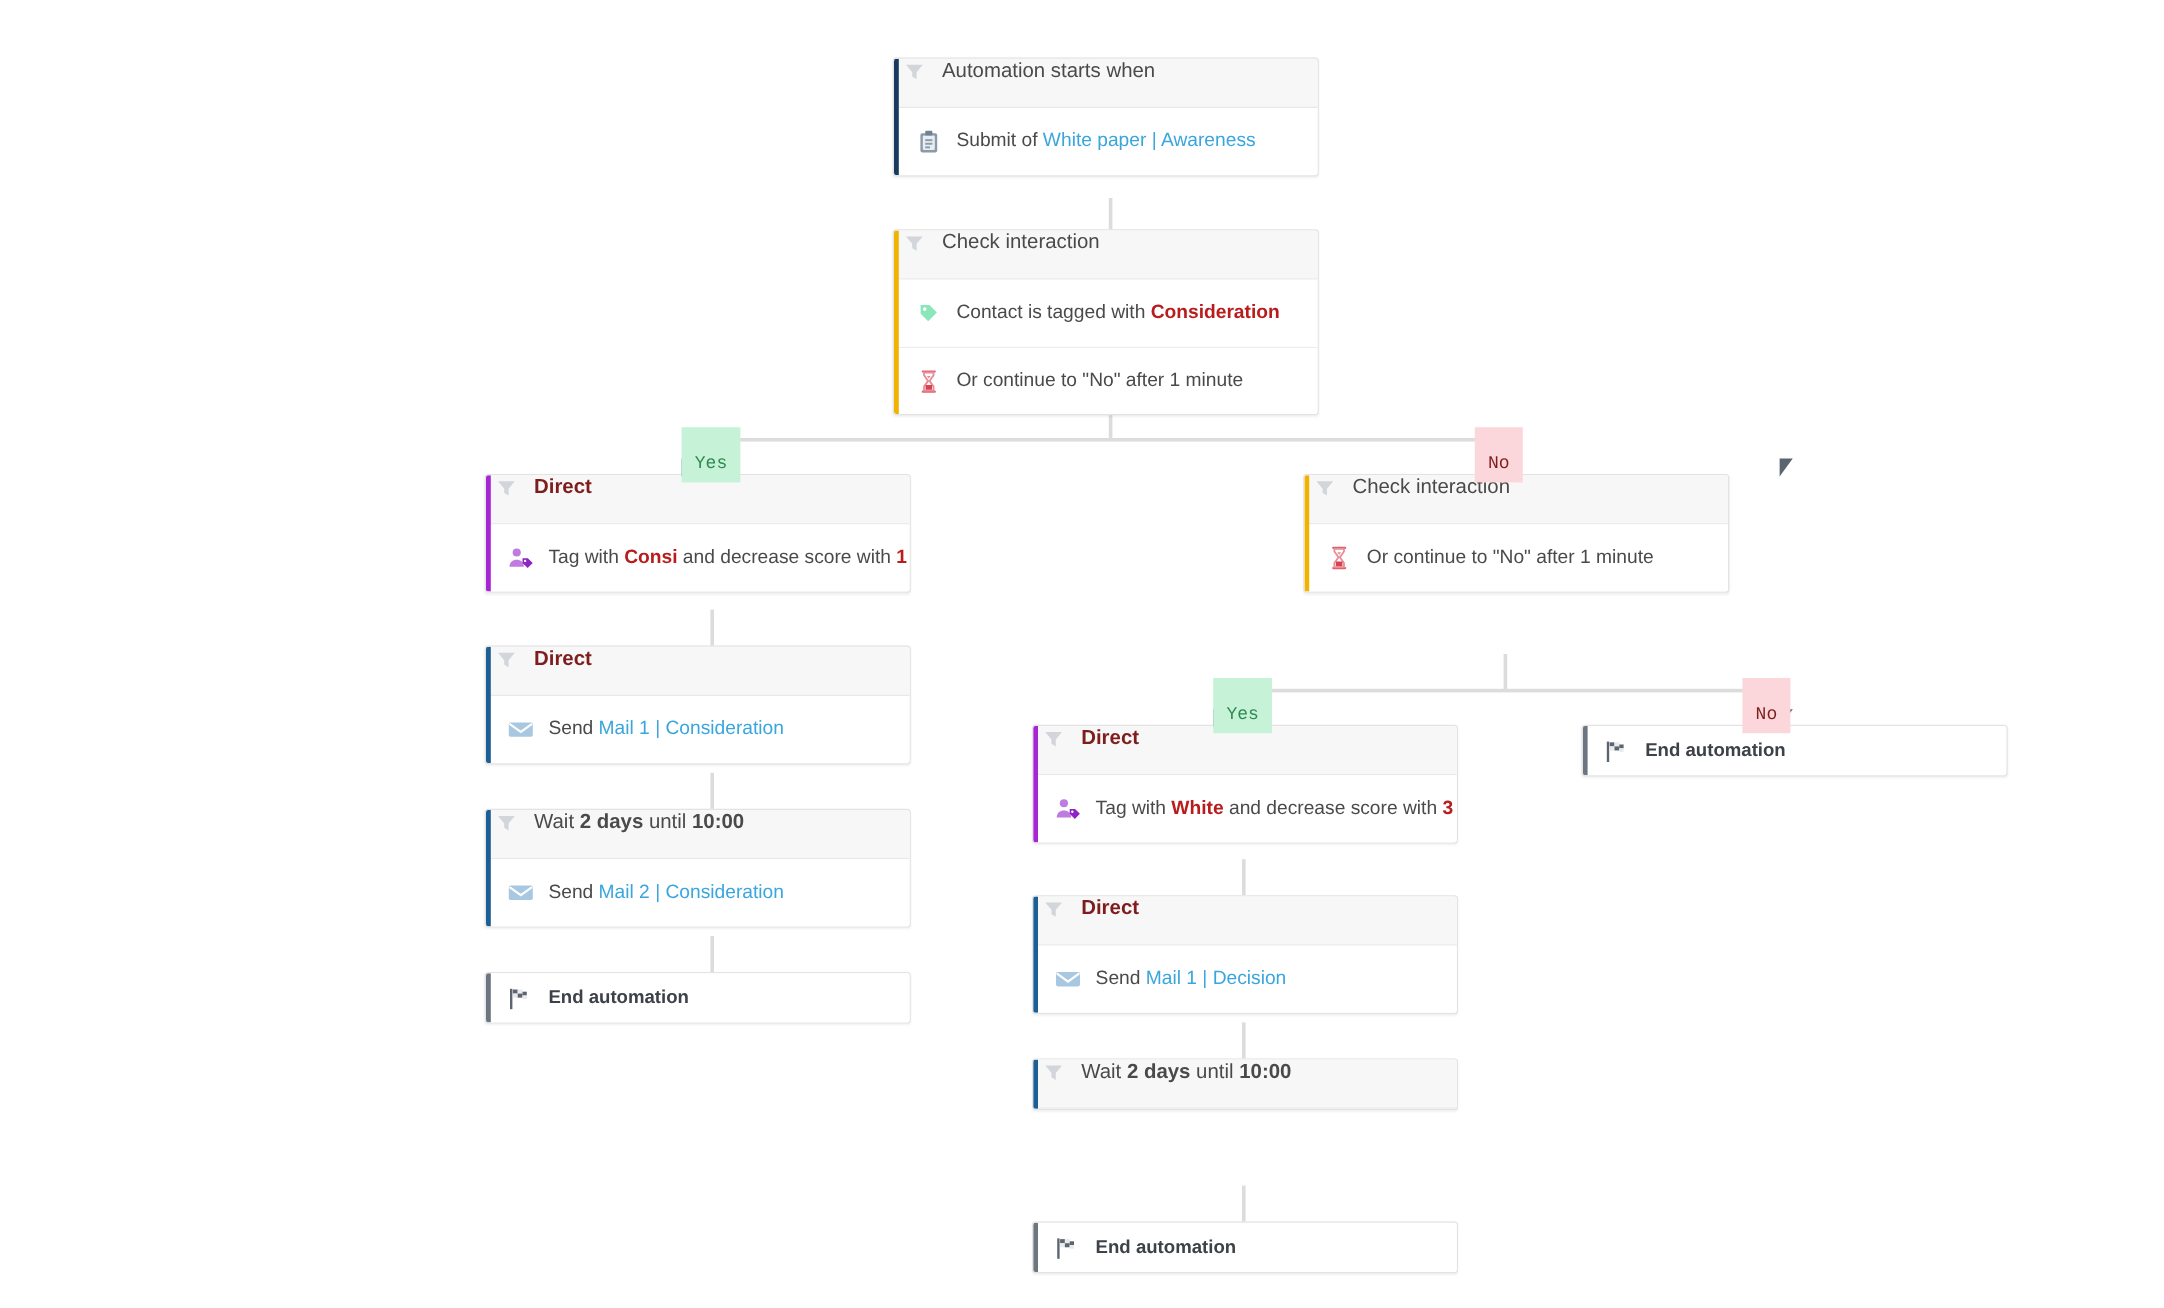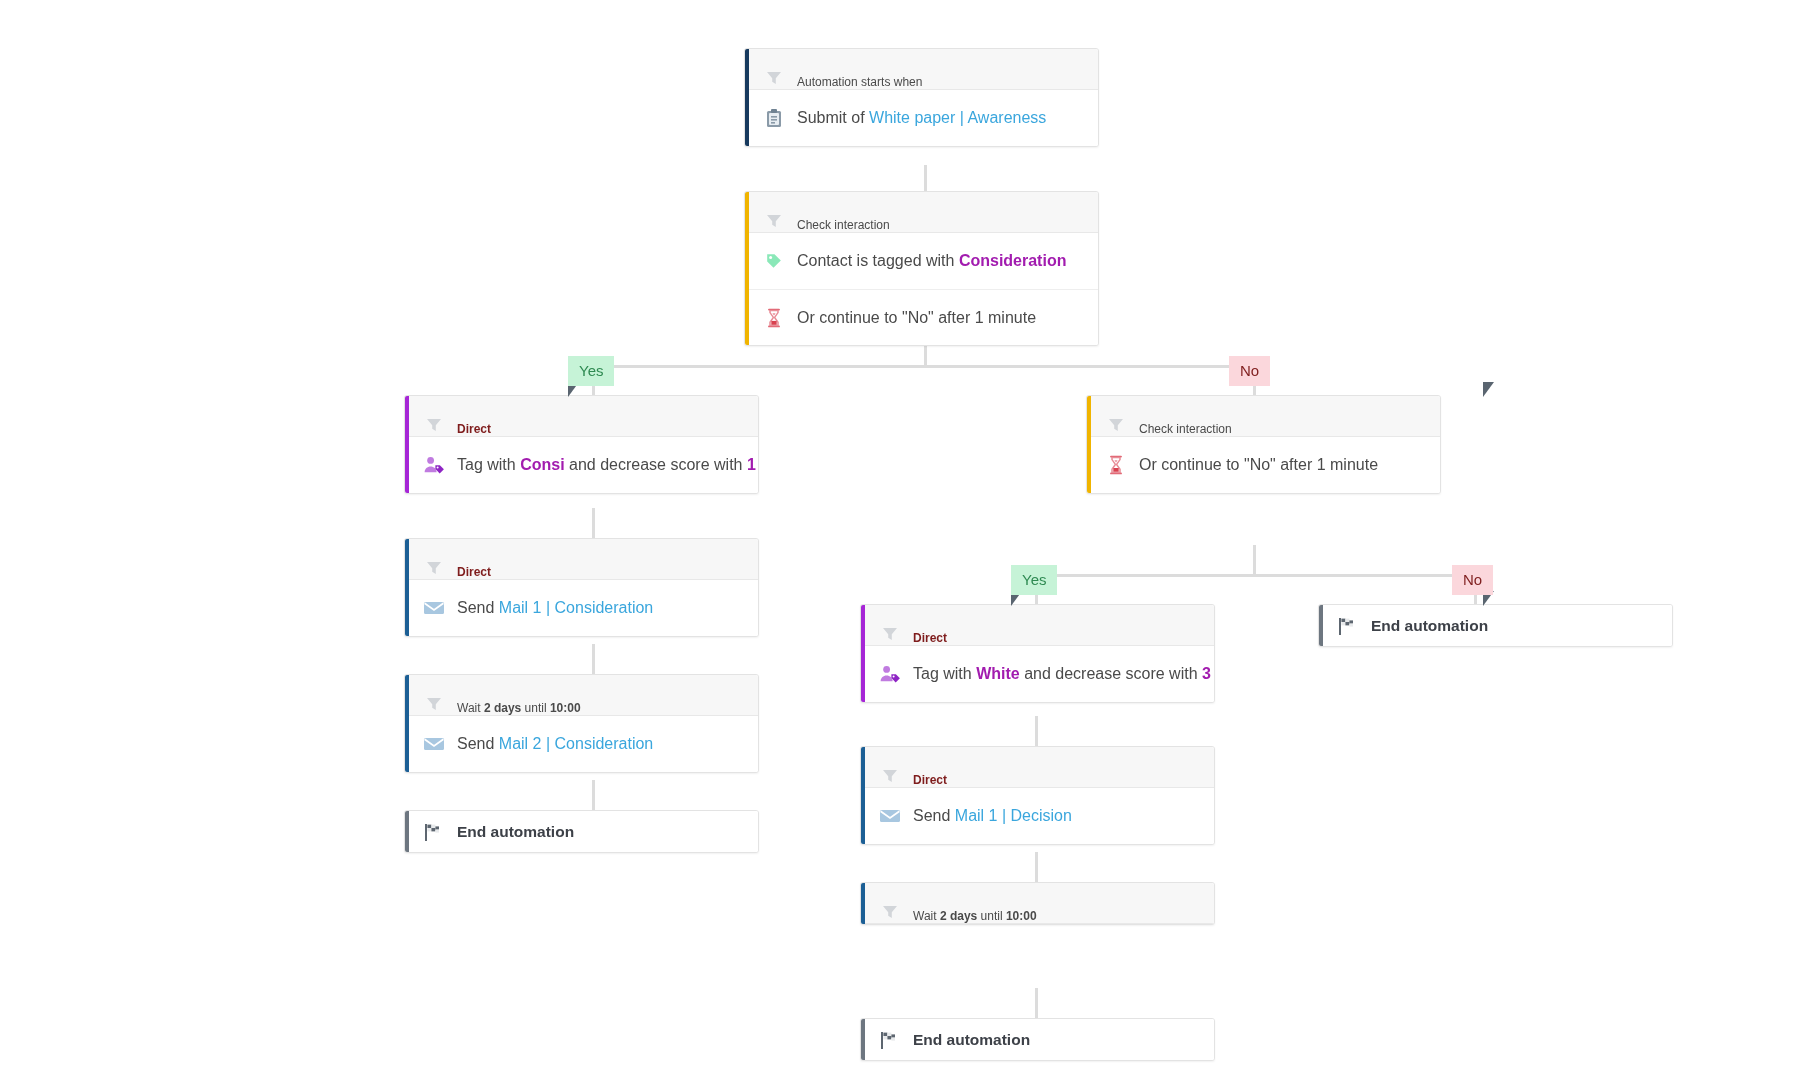--- a/index.html
+++ b/index.html
@@ -37,24 +37,24 @@
     border-left: 11px solid #5a6570;
     border-bottom: 15px solid transparent;
     z-index: 4;
   }
 
   
   .branch-badge {
     position: absolute;
     font-size: 15px;
     line-height: 1;
-    padding: 7px 11px 8px 11px;
+    padding: 23px 11px 8px 11px;
     z-index: 5;
     white-space: nowrap;
-    font-family: Liberation Sans, sans-serif;
+    font-family: Liberation Mono, monospace;
   }
   .branch-yes { background: #c6f3d7; color: #2f8a52; }
   .branch-no  { background: #fbd7dc; color: #7f1d1d; }
 
   
   .node {
     position: absolute;
     background: #ffffff;
     border: 1px solid #e3e3e3;
     border-radius: 3px;
@@ -69,26 +69,26 @@
     width: 4px;
   }
   .node.accent-navy::before  { background: #173a5e; }
   .node.accent-amber::before { background: #f0b400; }
   .node.accent-purple::before{ background: #a626d6; }
   .node.accent-blue::before  { background: #1c5f95; }
   .node.accent-gray::before  { background: #6d7680; }
 
   .node-header {
     display: flex;
-    align-items: flex-end;
+    align-items: flex-start;
     height: 41px;
-    padding-left: 18px;
+    padding-left: 6px;
     background: #f7f7f7;
     border-bottom: 1px solid #e8e8e8;
-    font-size: 12px;
+    font-size: 17px;
     color: #4a4a4a;
   }
   .node-header.bold-title .hdr-text { font-weight: bold; color: #7f1d1d; }
 
   .node-row {
     display: flex;
     align-items: center;
     min-height: 56px;
     padding-left: 18px;
     padding-right: 14px;
@@ -112,21 +112,21 @@
   .icon {
     display: inline-flex;
     align-items: center;
     justify-content: center;
     width: 22px;
     min-width: 22px;
     height: 22px;
     margin-right: 12px;
   }
   .hdr-text, .row-text { white-space: nowrap; }
-  .row-text b { font-weight: bold; color: #a21caf; }
+  .row-text b { font-weight: bold; color: #b91c1c; }
   .link { color: #3aa6dd; }
 </style>
 </head>
 <body>
 
 <div id="canvas">
 
   <div class="conn-v" style="left:924px; top:165px; height:26px;"></div>
 
   <div class="conn-v" style="left:924px; top:334px; height:32px;"></div>

